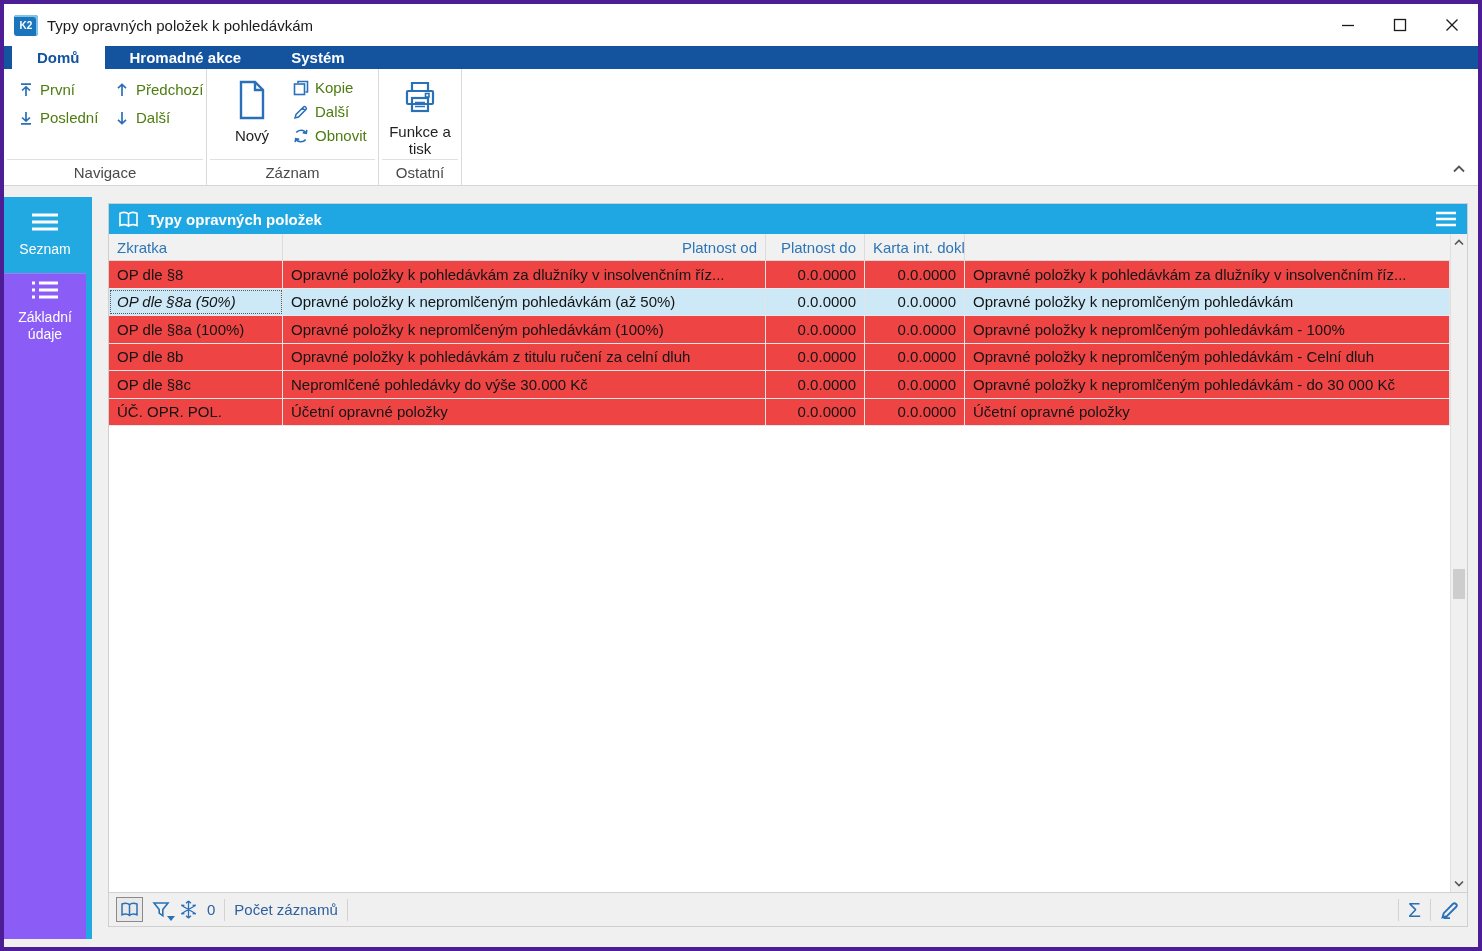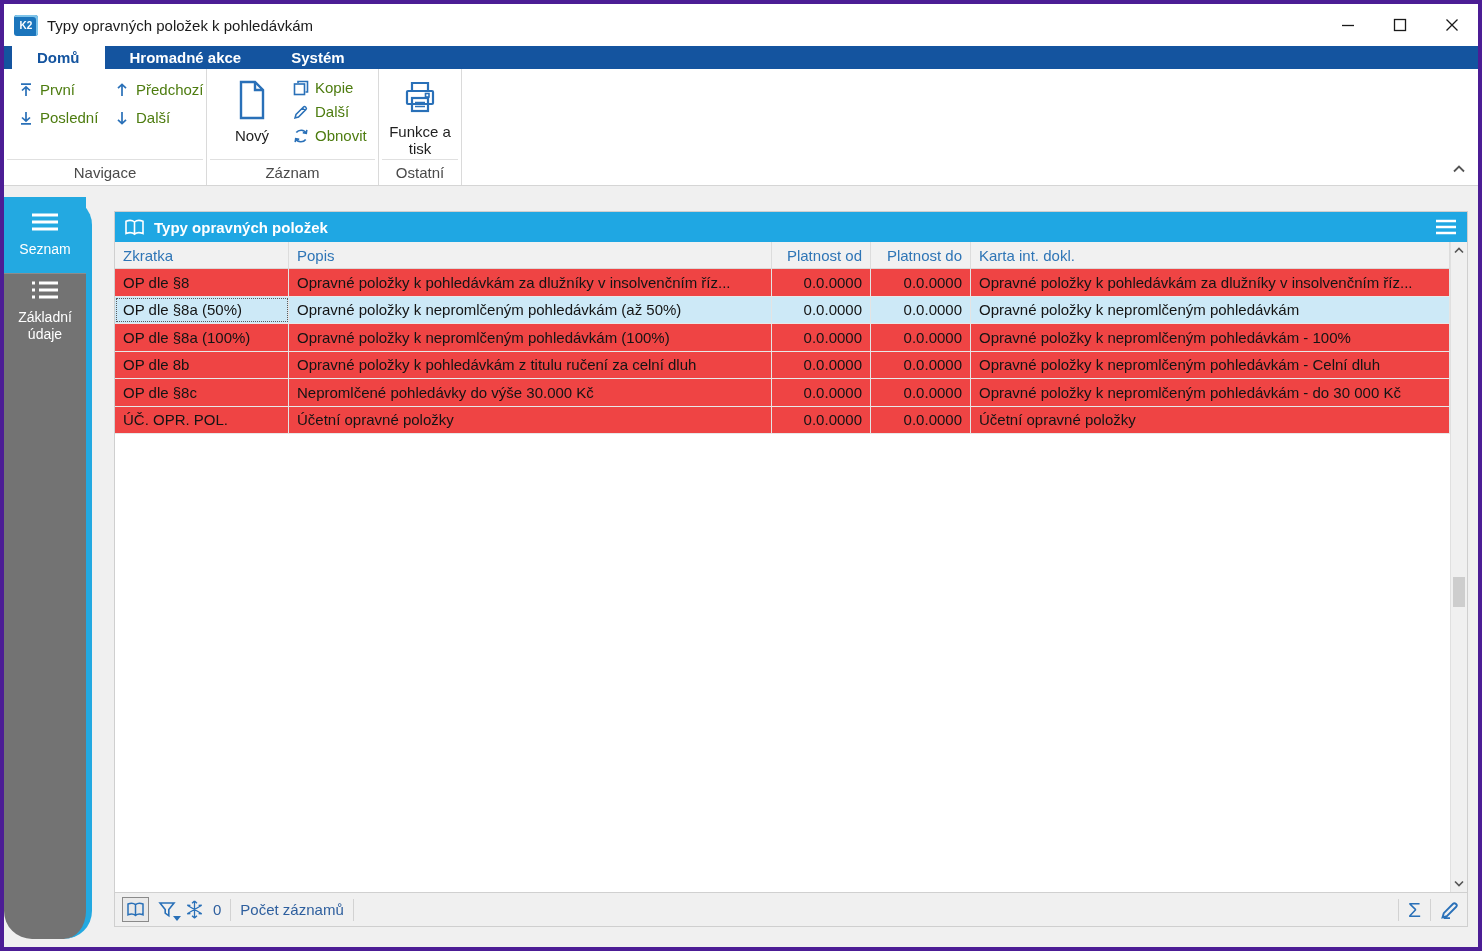--- a/index.html
+++ b/index.html
@@ -38,43 +38,43 @@
   .sbtn svg { flex:0 0 auto; }
   .rec-body { display:flex; padding-left:12px; }
   .bigbtn { width:66px; display:flex; flex-direction:column; align-items:center; text-align:center;
             font-size:15px; color:#1f1f1f; padding-top:2px; gap:6px; }
   .rec-col { display:flex; flex-direction:column; gap:7px; padding:2px 0 0 8px; }
   .icon-blue { stroke:#2970B8; fill:none; }
   .ribbon-collapse { position:absolute; right:10px; bottom:5px; }
 
   
   .main { position:relative; height:753px; background:#F0F0F0; display:flex; }
-  .sidebar { width:88px; margin-top:11px; background:#737373; border-right:6px solid #23A9E1;border-radius:28px; }
+  .sidebar { width:88px; margin-top:11px; background:#8b5cf6; border-right:6px solid #23A9E1; }
   .sidebar-item { height:76px; display:flex; flex-direction:column; align-items:center; justify-content:center;
                   gap:9px; color:#fff; font-size:14px; text-align:center; line-height:1.25; padding:0 4px; }
   .sidebar-item + .sidebar-item { border-top:1px solid rgba(255,255,255,0.18); }
   .sidebar-item.active { background:#23A9E1; }
 
-  .content { flex:1; padding:17px 10px 12px 22px;margin-top:8px; }
+  .content { flex:1; padding:17px 10px 12px 16px; }
   .panel { height:100%; background:#fff; border:1px solid #CFCFCF; display:flex; flex-direction:column; }
   .panel-header { height:30px; background:#1FA7E3; color:#fff; display:flex; align-items:center;
                   gap:9px; padding:0 9px; font-size:15px; font-weight:bold; flex:0 0 auto; }
   .panel-menu { margin-left:auto; display:flex; align-items:center; }
 
   .table-zone { flex:1; display:flex; min-height:0; }
   .table-main { flex:1; display:flex; flex-direction:column; background:#ef4444; min-width:0; }
   .grid-row { display:grid; grid-template-columns:174px 483px 99px 100px 1fr; }
   .col-header { height:27px; background:#F1F1F1; color:#2E75B6; font-size:15px; border-bottom:1px solid #D9D9D9; flex:0 0 auto; }
   .col-header .cell { border-right:1px solid #DCDCDC; }
   .cell { display:flex; align-items:center; padding:0 8px; white-space:nowrap; overflow:hidden; }
   .cell.num { justify-content:flex-end; }
   .trow { height:27.5px; font-size:15px; color:#141414; border-bottom:1px solid #E8E8E8; flex:0 0 auto; }
   .trow .cell { border-right:1px solid #E4E4E4; }
   .trow.selected { background:#CDE9F7; }
-  .trow.selected .cell:first-child { outline:1px dotted #5a5a5a; outline-offset:-2px; }
+  .trow.selected .cell:first-child { outline:1px dotted #5a5a5a; outline-offset:-2px;font-style:italic; }
   .table-rest { flex:1; background:#fff; }
 
   .scrollbar { width:17px; background:#F0F0F0; border-left:1px solid #E0E0E0; position:relative; flex:0 0 auto; }
   .sb-arrow { position:absolute; left:0; width:100%; height:17px; display:flex; align-items:center; justify-content:center; }
   .sb-up { top:0; } .sb-down { bottom:0; }
   .sb-thumb { position:absolute; left:2px; right:2px; top:335px; height:30px; background:#CDCDCD; }
 
   
   .statusbar { height:34px; background:#F0F0F0; border-top:1px solid #D0D0D0; display:flex;
                align-items:center; padding:0 7px; gap:9px; font-size:15px; color:#2E5F9E; flex:0 0 auto; }
@@ -241,21 +241,20 @@
                 <path d="M2 3 H22 M2 9 H22 M2 15 H22"></path>
               </svg>
           </span>
         </div>
 
         <div class="table-zone">
           <div class="table-main">
 
             <div class="grid-row col-header">
               <div class="cell">Zkratka</div>
-              <div class="cell">Popis</div>
               <div class="cell num">Platnost od</div>
               <div class="cell num">Platnost do</div>
               <div class="cell">Karta int. dokl.</div>
             </div>
 
             <div class="grid-row trow">
               <div class="cell">OP dle §8</div>
               <div class="cell">Opravné položky k pohledávkám za dlužníky v insolvenčním říz...</div>
               <div class="cell num">0.0.0000</div>
               <div class="cell num">0.0.0000</div>

